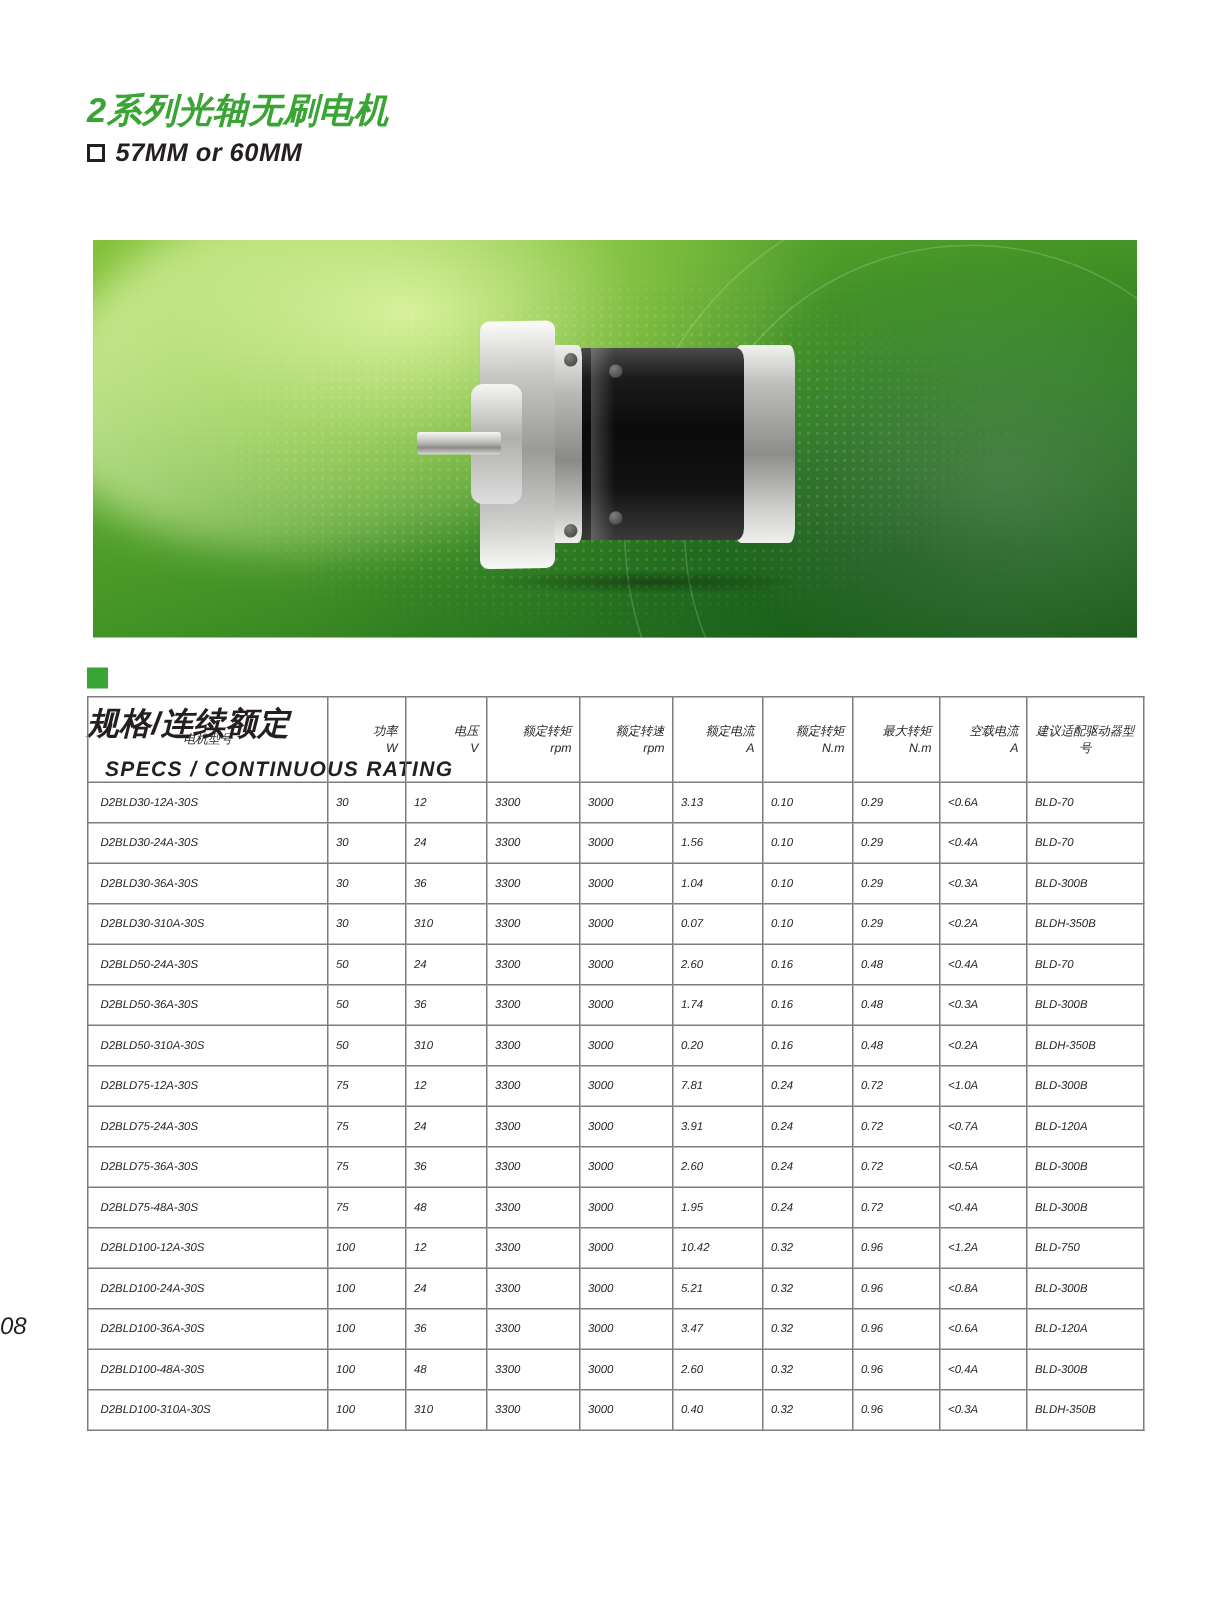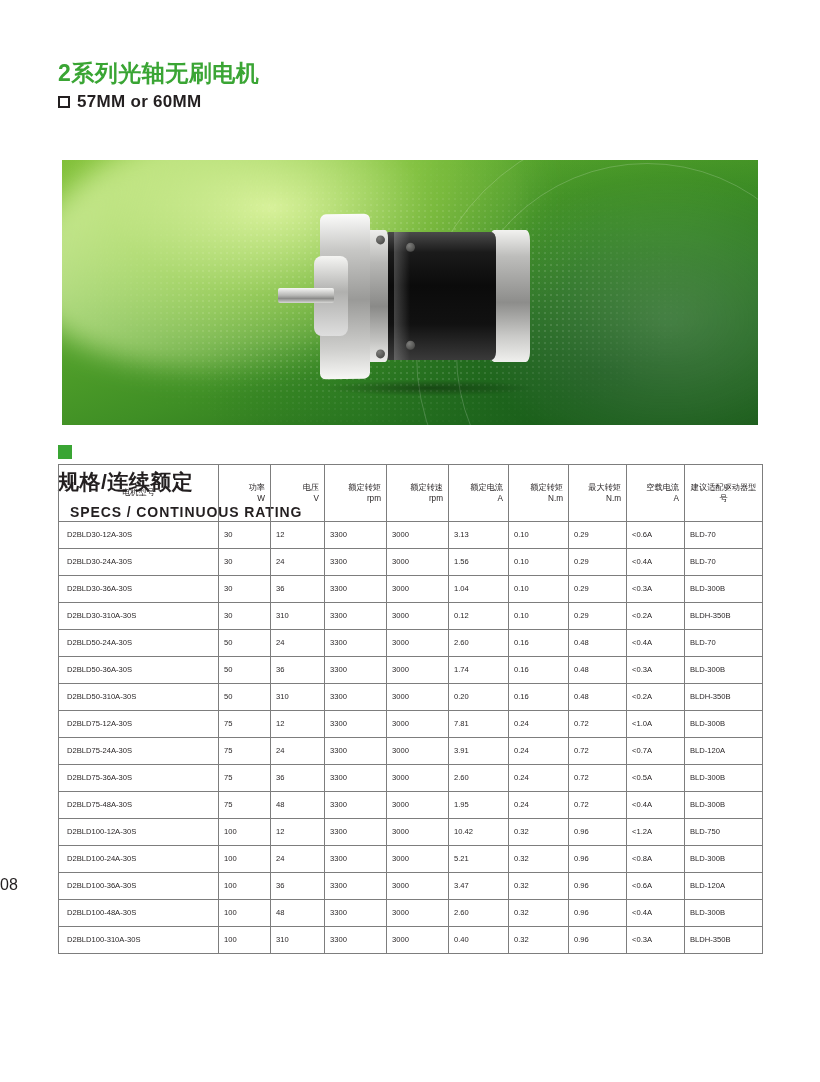--- a/index.html
+++ b/index.html
@@ -13,20 +13,21 @@
     font-family: "Liberation Sans", sans-serif;
     color: #231f20;
     position: relative;
     overflow: hidden;
   }
   .page {
     position: relative;
     width: 820px;
     height: 932px;
     box-sizing: border-box;
+    font-style: italic;
   }
 
   
   .header {
     position: absolute;
     left: 58px;
     top: 60px;
     width: 700px;
   }
   .title-cn {
@@ -433,21 +434,21 @@
           <td>0.29</td>
           <td>&lt;0.3A</td>
           <td>BLD-300B</td>
         </tr>
         <tr>
           <td class="model-col">D2BLD30-310A-30S</td>
           <td>30</td>
           <td>310</td>
           <td>3300</td>
           <td>3000</td>
-          <td>0.12</td>
+          <td>0.07</td>
           <td>0.10</td>
           <td>0.29</td>
           <td>&lt;0.2A</td>
           <td>BLDH-350B</td>
         </tr>
         <tr>
           <td class="model-col">D2BLD50-24A-30S</td>
           <td>50</td>
           <td>24</td>
           <td>3300</td>

